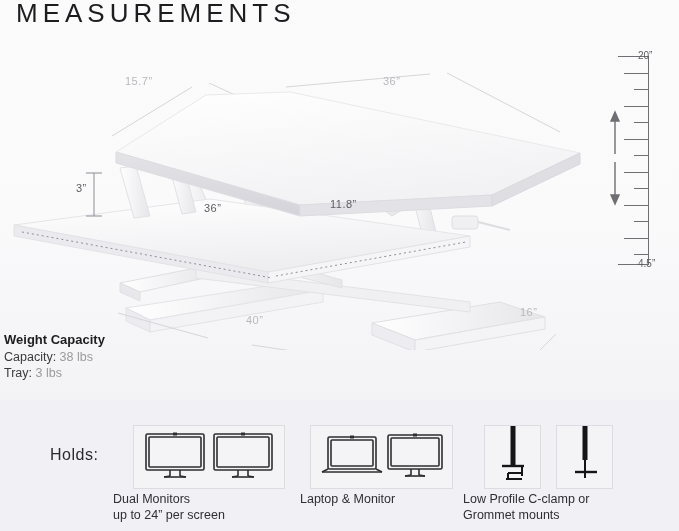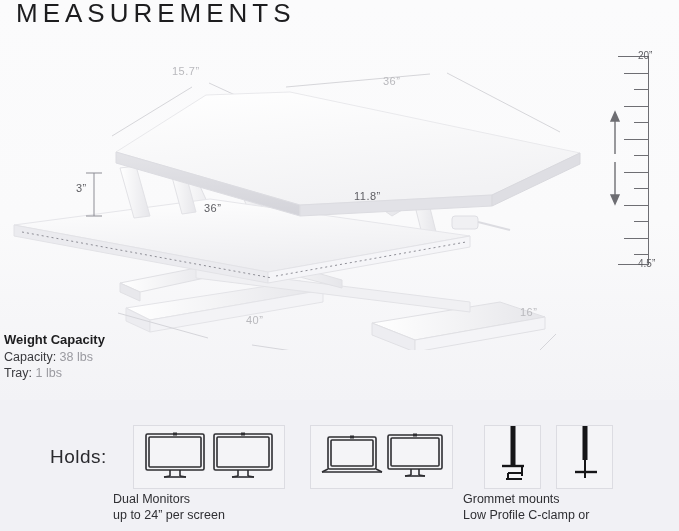--- a/index.html
+++ b/index.html
@@ -41,21 +41,21 @@
   .scale .lbl{position:absolute;left:34px;font-size:10px;color:#5d5d62;}
   .arrows{position:absolute;left:0px;top:62px;width:22px;height:96px;}
 
   
   .weight{position:absolute;left:4px;top:332px;font-size:12.5px;line-height:16.5px;}
   .weight .hd{color:#1d1d1f;font-weight:bold;font-size:13px;}
   .weight .k{color:#3a3a3e;}
   .weight .v{color:#9a9aa0;}
 
   
-  .holds-label{position:absolute;left:50px;top:446px;font-size:19px;color:#2a2a2e;letter-spacing:.5px;}
+  .holds-label{position:absolute;left:50px;top:446px;font-size:16px;color:#2a2a2e;letter-spacing:.5px;}
 
   .panel{position:absolute;box-sizing:border-box;border:1px solid #dcdce2;background:#f4f4f7;}
   .p1{left:133px;top:425px;width:152px;height:64px;}
   .p2{left:310px;top:425px;width:143px;height:64px;}
   .p3a{left:484px;top:425px;width:57px;height:64px;}
   .p3b{left:556px;top:425px;width:57px;height:64px;}
 
   .cap{position:absolute;font-size:12.5px;color:#2f2f33;line-height:16px;}
   .c1{left:113px;top:491px;width:192px;}
   .c2{left:300px;top:491px;width:163px;}
@@ -165,25 +165,25 @@
       </g>
 
       <g stroke="#d5d5da" stroke-width="1" fill="none">
         <path d="M118 273 L208 298"></path>
         <path d="M252 305 L400 327"></path>
         <path d="M430 330 L492 321"></path>
         <path d="M540 310 L556 294"></path>
       </g>
     </svg>
 
-    <div class="dim" style="left:125px;top:25px;margin-left:47px;">15.7”</div>
+    <div class="dim" style="left:125px;top:35px;">15.7”</div>
     <div class="dim" style="left:383px;top:35px;">36”</div>
     <div class="dim dark" style="left:76px;top:142px;">3”</div>
     <div class="dim dark" style="left:204px;top:162px;">36”</div>
-    <div class="dim dark" style="left:330px;top:150px;margin-left:24px;">11.8”</div>
+    <div class="dim dark" style="left:330px;top:158px;">11.8”</div>
     <div class="dim" style="left:246px;top:274px;">40”</div>
     <div class="dim" style="left:500px;top:266px;margin-left:20px;">16”</div>
   </div>
 
   <div class="scale">
     <div class="bar"></div>
     <div class="cap" style="top:8px;"></div>
     <div class="cap" style="top:216px;"></div>
 
     <div class="tick long" style="top:25px;"></div>
@@ -213,21 +213,21 @@
   </div>
 
   <div class="weight">
     <div class="hd">Weight Capacity</div>
     <div>
       <span class="k">Capacity:</span>
       <span class="v">38 lbs</span>
     </div>
     <div>
       <span class="k">Tray:</span>
-      <span class="v">1 lbs</span>
+      <span class="v">3 lbs</span>
     </div>
   </div>
 
   <div class="holds-label">Holds:</div>
 
   <div class="panel p1">
     <svg class="icon-svg" style="left:10px;top:6px;" width="132" height="52" viewBox="0 0 132 52" xmlns="http://www.w3.org/2000/svg">
       <g fill="none" stroke="#2e2e32" stroke-width="1.6">
         <g>
           <rect x="2" y="2" width="58" height="36" rx="1.5"></rect>
@@ -267,20 +267,23 @@
           <rect x="68" y="2" width="54" height="34" rx="1.5"></rect>
           <rect x="71" y="5" width="48" height="28" rx="1"></rect>
           <path d="M93 2 L97 2" stroke-width="3"></path>
           <path d="M91 36 L91 42 M99 36 L99 42"></path>
           <path d="M85 43 L105 43"></path>
           <path d="M91 42 L85 43 M99 42 L105 43"></path>
         </g>
       </g>
     </svg>
   </div>
+  <div class="cap c2">
+    <div>Laptop &amp; Monitor</div>
+  </div>
 
   <div class="panel p3a">
     <svg class="icon-svg" style="left:12px;top:0px;" width="34" height="62" viewBox="0 0 34 62" xmlns="http://www.w3.org/2000/svg">
       <g stroke="#151518" fill="none">
         <path d="M16 0 L16 40" stroke-width="5"></path>
         <path d="M5 40 L27 40" stroke-width="2.4"></path>
         <path d="M25 40 L25 50" stroke-width="2"></path>
         <path d="M11 47 L25 47" stroke-width="2"></path>
         <path d="M9 53 L25 53" stroke-width="2"></path>
         <path d="M11 47 L11 53" stroke-width="2"></path>
@@ -292,17 +295,17 @@
     <svg class="icon-svg" style="left:12px;top:0px;" width="34" height="62" viewBox="0 0 34 62" xmlns="http://www.w3.org/2000/svg">
       <g stroke="#151518" fill="none">
         <path d="M16 0 L16 34" stroke-width="5"></path>
         <path d="M16 34 L16 52" stroke-width="2"></path>
         <path d="M6 46 L28 46" stroke-width="2.4"></path>
       </g>
     </svg>
   </div>
 
   <div class="cap c3">
+    <div>Low Profile C-clamp or</div>
     <div>Grommet mounts</div>
-    <div>Low Profile C-clamp or</div>
   </div>
 
 </div>
 
 </body></html>

